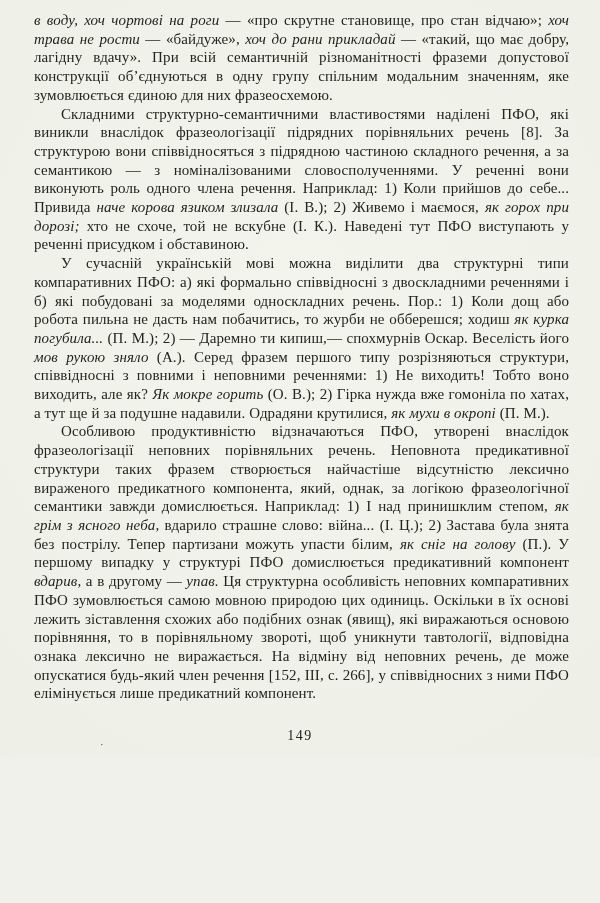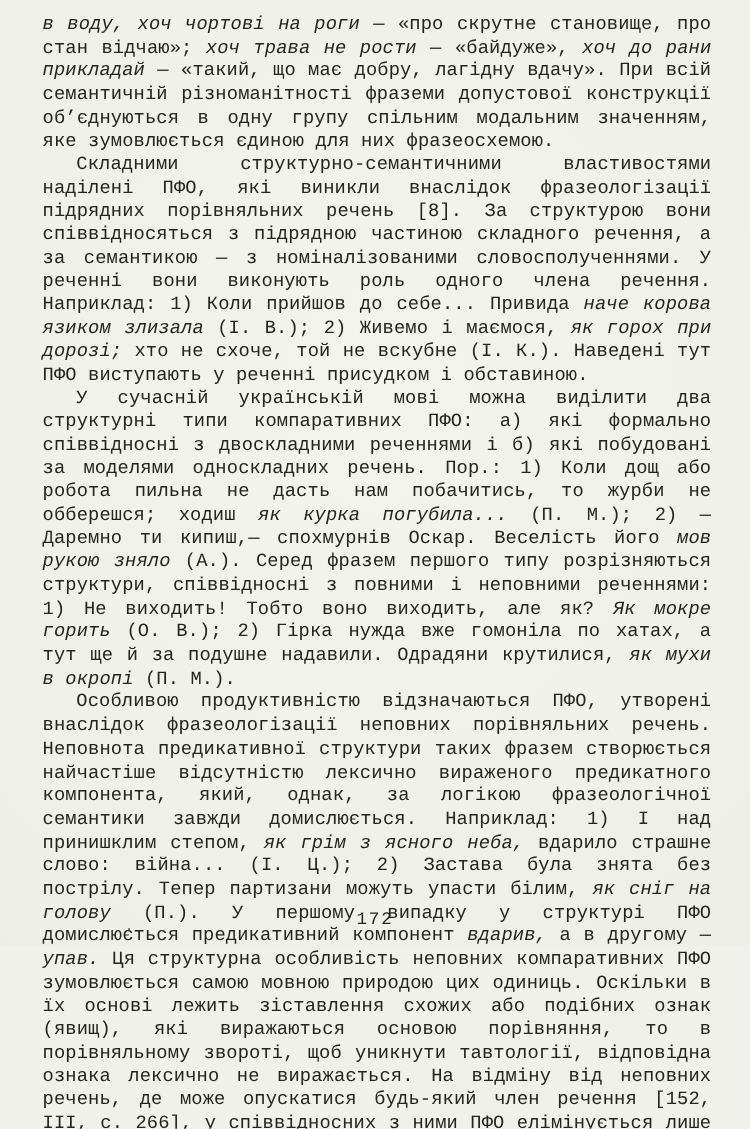--- a/index.html
+++ b/index.html
@@ -12,21 +12,21 @@
     background:var(--paper);
     overflow:hidden;
   }
   .page{
     position:relative;
     width:600px;height:757px;
     box-sizing:border-box;
     padding:11px 31px 0 34px;
     background:radial-gradient(130% 120% at 50% 42%, #f3f4ec 0%, #eef0e7 60%, #e6e8dd 100%);
     color:var(--ink);
-    font-family:Liberation Mono, monospace;
+    font-family:Liberation Serif, serif;
   }
   .text-block{
     font-size:15px;
     line-height:18.7px;
     text-align:justify;
     letter-spacing:0.1px;
   }
   .para{margin:0;padding:0;}
   .para.indent{text-indent:27px;}
   .run{font-style:normal;}
@@ -54,15 +54,15 @@
   <main class="text-block">
       <p class="para"><span class="run italic">в воду, хоч чортові на роги</span><span class="run"> — «про скрутне становище, про стан відчаю»; </span><span class="run italic">хоч трава не рости</span><span class="run"> — «байдуже», </span><span class="run italic">хоч до рани прикладай</span><span class="run"> — «такий, що має добру, лагідну вдачу». При всій семантичній різноманітності фраземи допустової конструкції об’єднуються в одну групу спільним модальним значенням, яке зумовлюється єдиною для них фразеосхемою.</span></p>
       <p class="para indent"><span class="run">Складними структурно-семантичними властивостями наділені ПФО, які виникли внаслідок фразеологізації підрядних порівняльних речень [8]. За структурою вони співвідносяться з підрядною частиною складного речення, а за семантикою — з номіналізованими словосполученнями. У реченні вони виконують роль одного члена речення. Наприклад: 1) Коли прийшов до себе... Привида </span><span class="run italic">наче корова язиком злизала</span><span class="run"> (І. В.); 2) Живемо і маємося, </span><span class="run italic">як горох при дорозі;</span><span class="run"> хто не схоче, той не вскубне (І. К.). Наведені тут ПФО виступають у реченні присудком і обставиною.</span></p>
       <p class="para indent"><span class="run">У сучасній українській мові можна виділити два структурні типи компаративних ПФО: а) які формально співвідносні з двоскладними реченнями і б) які побудовані за моделями односкладних речень. Пор.: 1) Коли дощ або робота пильна не дасть нам побачитись, то журби не обберешся; ходиш </span><span class="run italic">як курка погубила...</span><span class="run"> (П. М.); 2) — Даремно ти кипиш,— спохмурнів Оскар. Веселість його </span><span class="run italic">мов рукою зняло</span><span class="run"> (А.). Серед фразем першого типу розрізняються структури, співвідносні з повними і неповними реченнями: 1) Не виходить! Тобто воно виходить, але як? </span><span class="run italic">Як мокре горить</span><span class="run"> (О. В.); 2) Гірка нужда вже гомоніла по хатах, а тут ще й за подушне надавили. Одрадяни крутилися, </span><span class="run italic">як мухи в окропі</span><span class="run"> (П. М.).</span></p>
       <p class="para indent"><span class="run">Особливою продуктивністю відзначаються ПФО, утворені внаслідок фразеологізації неповних порівняльних речень. Неповнота предикативної структури таких фразем створюється найчастіше відсутністю лексично вираженого предикатного компонента, який, однак, за логікою фразеологічної семантики завжди домислюється. Наприклад: 1) І над принишклим степом, </span><span class="run italic">як грім з ясного неба,</span><span class="run"> вдарило страшне слово: війна... (І. Ц.); 2) Застава була знята без пострілу. Тепер партизани можуть упасти білим, </span><span class="run italic">як сніг на голову</span><span class="run"> (П.). У першому випадку у структурі ПФО домислюється предикативний компонент </span><span class="run italic">вдарив,</span><span class="run"> а в другому — </span><span class="run italic">упав.</span><span class="run"> Ця структурна особливість неповних компаративних ПФО зумовлюється самою мовною природою цих одиниць. Оскільки в їх основі лежить зіставлення схожих або подібних ознак (явищ), які виражаються основою порівняння, то в порівняльному звороті, щоб уникнути тавтології, відповідна ознака лексично не виражається. На відміну від неповних речень, де може опускатися будь-який член речення [152, III, с. 266], у співвідносних з ними ПФО елімінується лише предикатний компонент.</span></p>
     </main>
 
   <span class="scan-speck">·</span>
 
   <footer class="page-footer">
-    <span>172</span>
+    <span>149</span>
   </footer>
 </div>
 
 </body></html>

